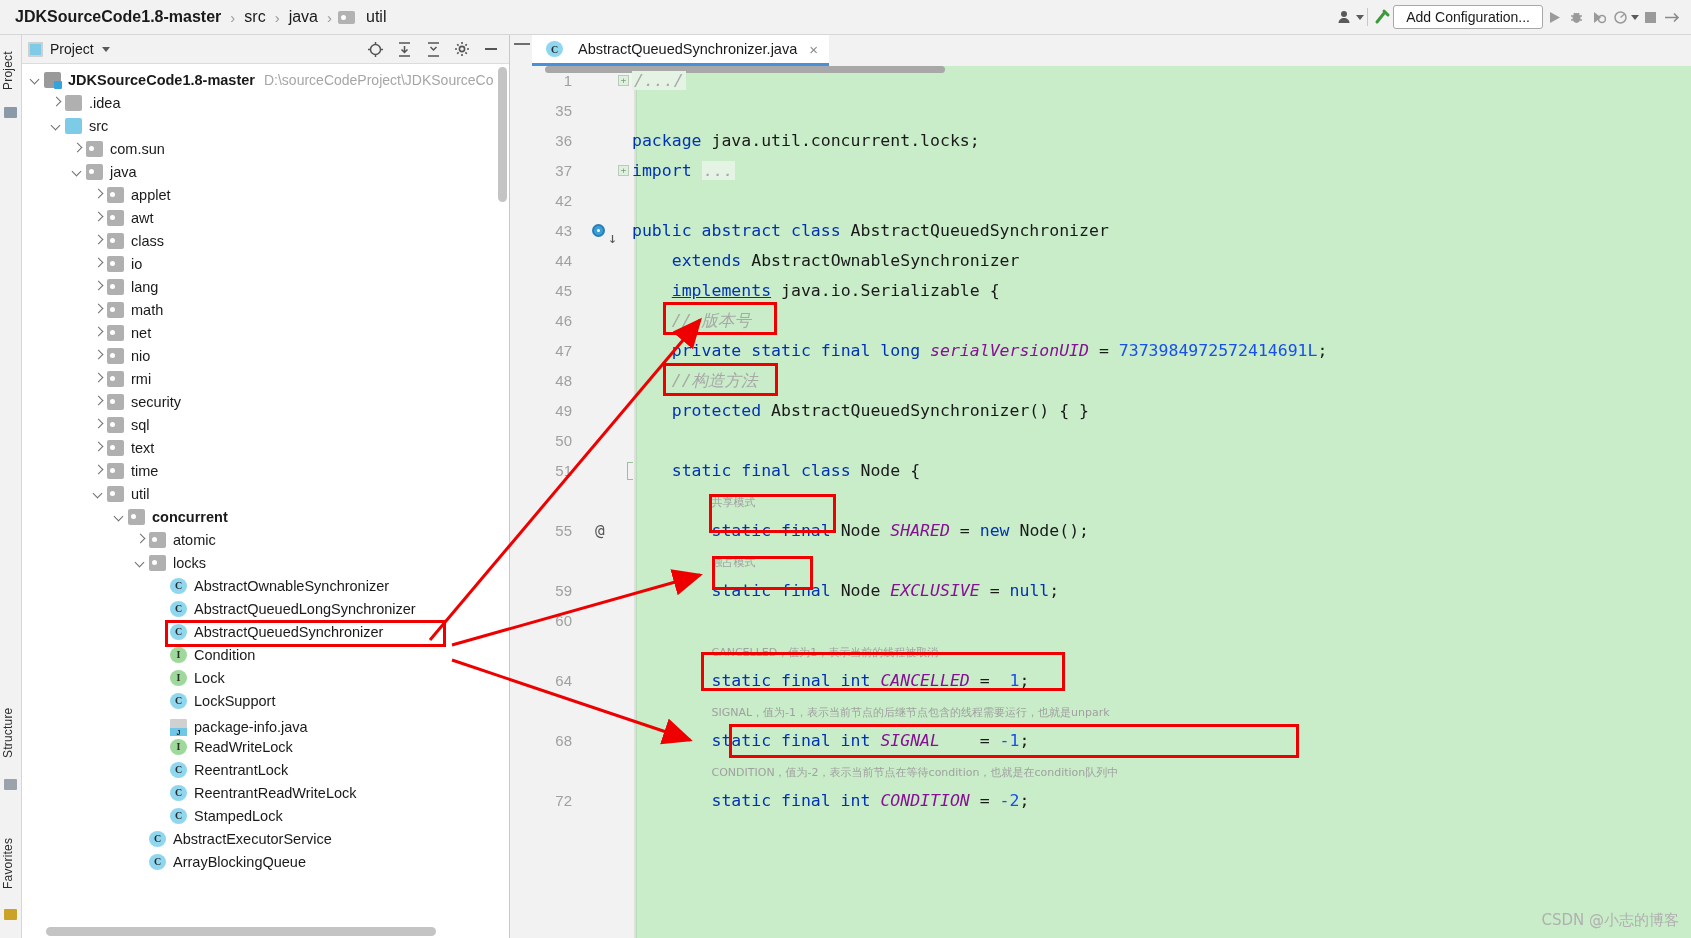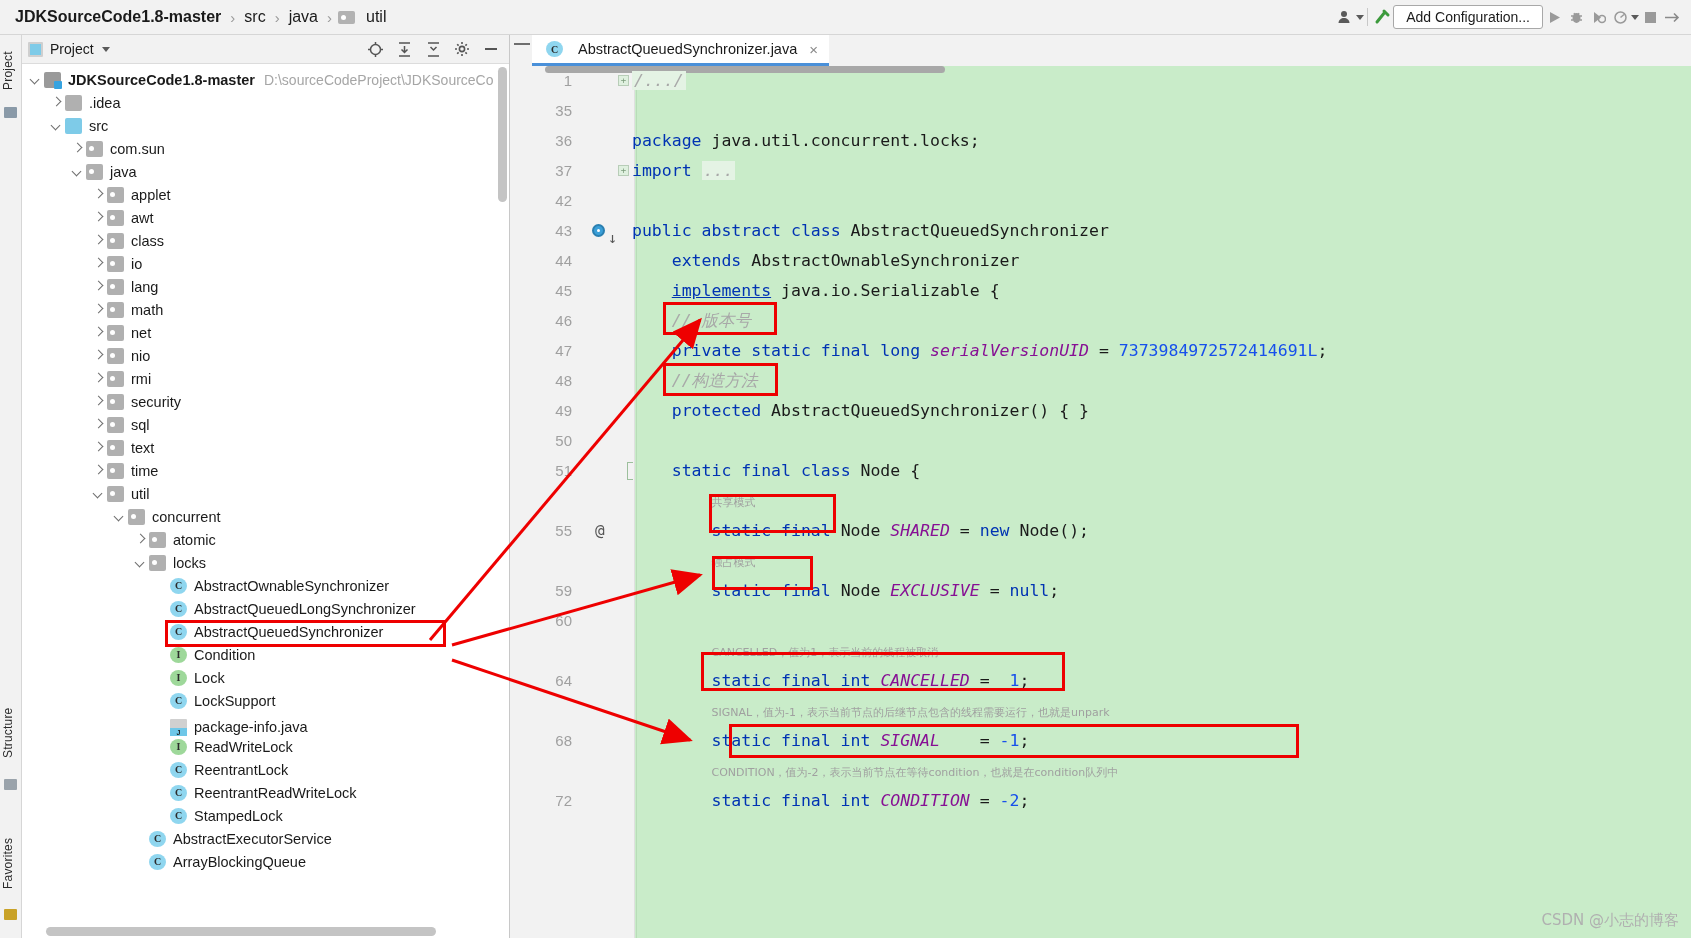--- a/index.html
+++ b/index.html
@@ -403,21 +403,21 @@
         <div class="row" style="padding-left: 69px;">
           <span class="twisty r"></span>
           <span class="ico folder"></span>
           <span>time</span>
         </div>
         <div class="row" style="padding-left: 69px;">
           <span class="twisty d"></span>
           <span class="ico folder"></span>
           <span>util</span>
         </div>
-        <div class="row" style="padding-left: 90px;">
+        <div class="row" style="padding-left: 90px; font-weight: bold;">
           <span class="twisty d"></span>
           <span class="ico folder"></span>
           <span>concurrent</span>
         </div>
         <div class="row" style="padding-left: 111px;">
           <span class="twisty r"></span>
           <span class="ico folder"></span>
           <span>atomic</span>
         </div>
         <div class="row" style="padding-left: 111px;">

